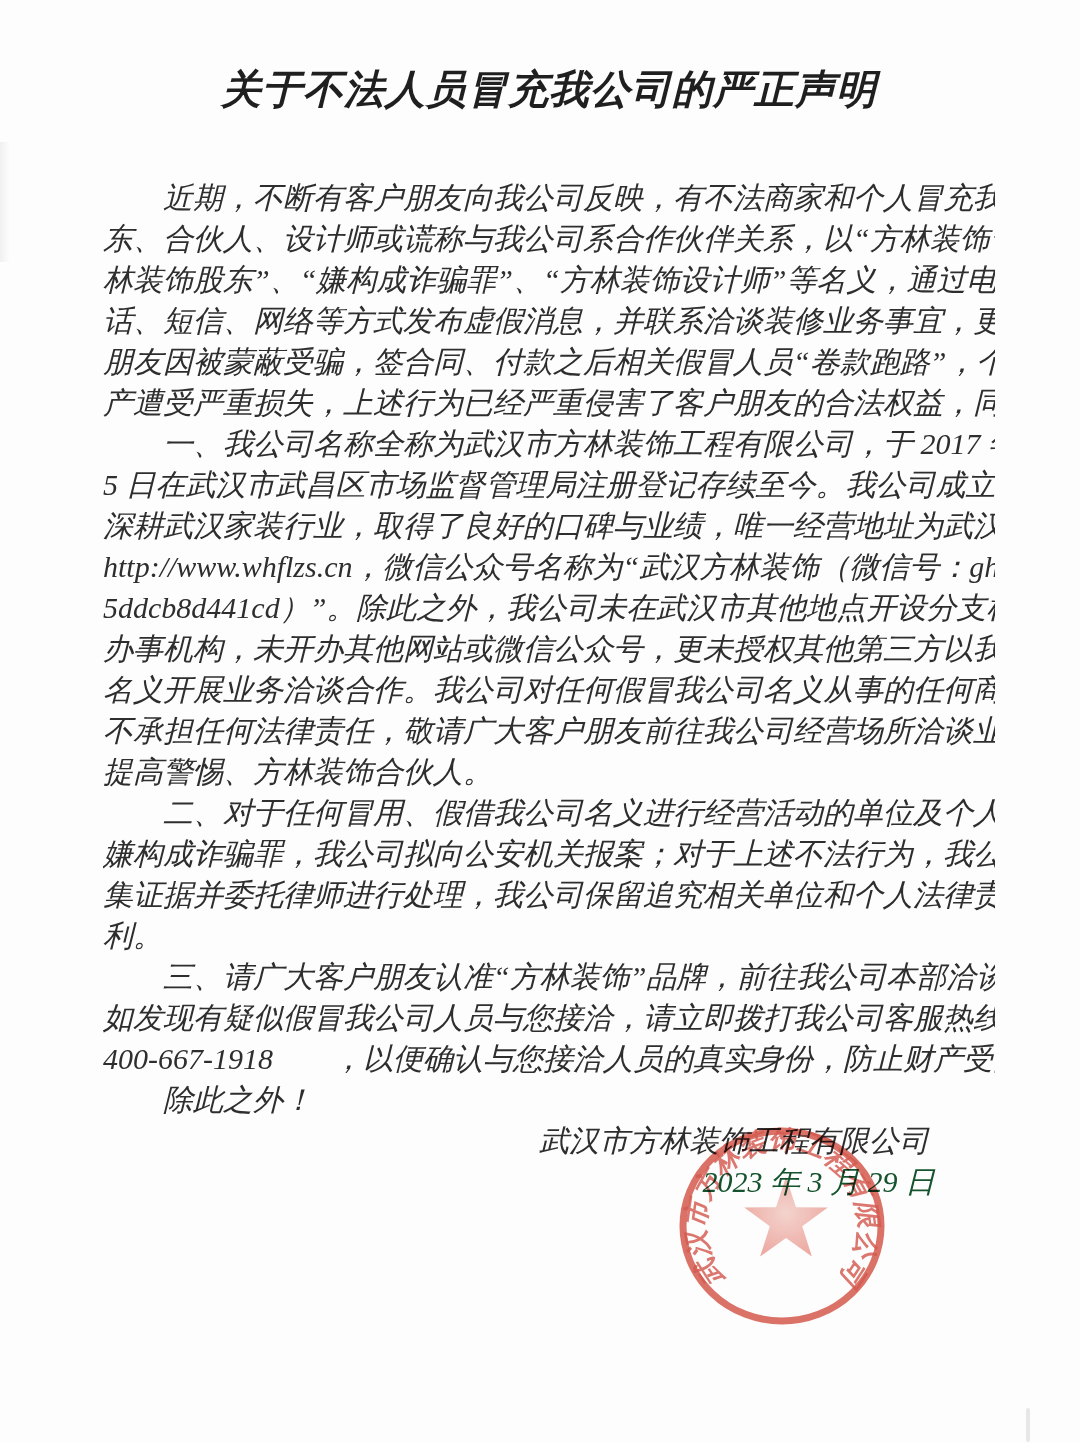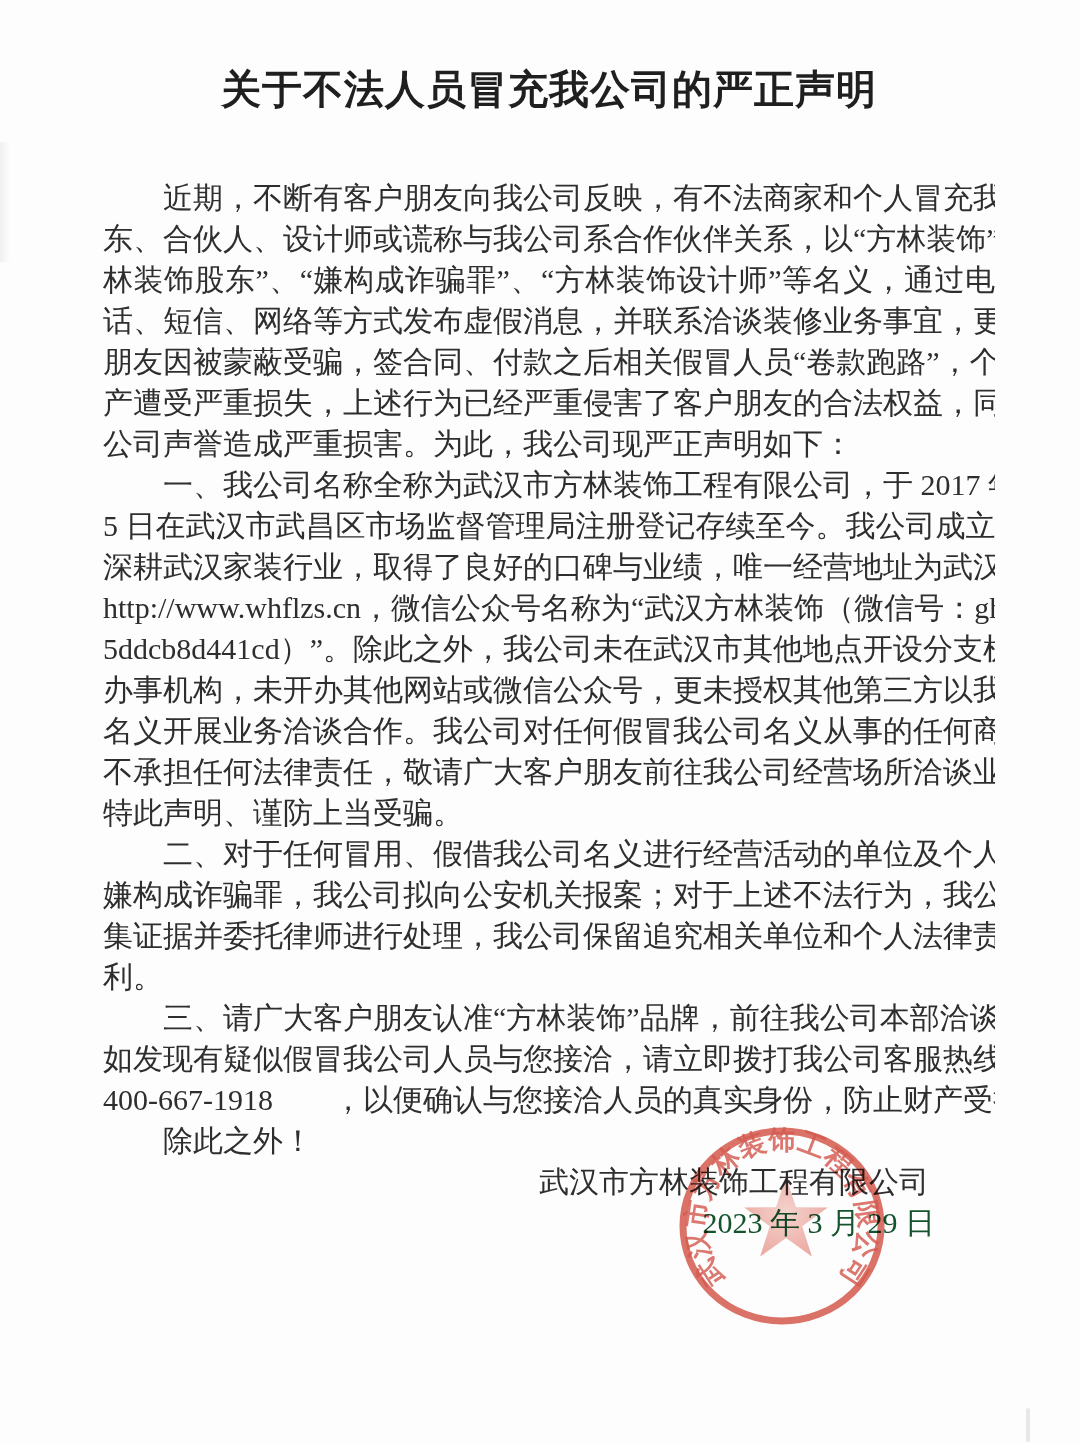--- a/index.html
+++ b/index.html
@@ -3,20 +3,21 @@
 <meta charset="utf-8">
 <style>
   html,body { margin:0; padding:0; }
   .page {
     position:relative;
     width:1080px; height:1443px;
     background:#fdfdfd;
     font-family:"Liberation Serif","DejaVu Serif",serif;
     color:#2e2e2e;
     overflow:hidden;
+    font-style:italic;
   }
   .content {
     position:absolute;
     left:103px; top:66px;
     width:892px;
   }
   .title {
     font-size:40px;
     font-weight:bold;
     color:#1f1f1f;
@@ -77,30 +78,29 @@
   <div class="content">
 
     <h1 class="title">关于不法人员冒充我公司的严正声明</h1>
 
     <div class="ln fill ind">近期，不断有客户朋友向我公司反映，有不法商家和个人冒充我公司股</div>
     <div class="ln fill">东、合伙人、设计师或谎称与我公司系合作伙伴关系，以“方林装饰”、“方</div>
     <div class="ln fill">林装饰股东”、“嫌构成诈骗罪”、“方林装饰设计师”等名义，通过电</div>
     <div class="ln fill">话、短信、网络等方式发布虚假消息，并联系洽谈装修业务事宜，更有客户</div>
     <div class="ln fill">朋友因被蒙蔽受骗，签合同、付款之后相关假冒人员“卷款跑路”，个人财</div>
     <div class="ln fill">产遭受严重损失，上述行为已经严重侵害了客户朋友的合法权益，同时对我</div>
-    <div class="ln">公司声誉造成严重损害。为此，我公司现严正声明如下：</div>
     <div class="ln fill ind">一、我公司名称全称为武汉市方林装饰工程有限公司，于 2017 年 9 月</div>
     <div class="ln fill">5 日在武汉市武昌区市场监督管理局注册登记存续至今。我公司成立以来，</div>
     <div class="ln fill">深耕武汉家装行业，取得了良好的口碑与业绩，唯一经营地址为武汉市武昌</div>
     <div class="ln fill">http://www.whflzs.cn，微信公众号名称为“武汉方林装饰（微信号：gh_</div>
     <div class="ln fill">5ddcb8d441cd）”。除此之外，我公司未在武汉市其他地点开设分支机构或</div>
     <div class="ln fill">办事机构，未开办其他网站或微信公众号，更未授权其他第三方以我公司的</div>
     <div class="ln fill">名义开展业务洽谈合作。我公司对任何假冒我公司名义从事的任何商业活动</div>
     <div class="ln fill">不承担任何法律责任，敬请广大客户朋友前往我公司经营场所洽谈业务，并</div>
-    <div class="ln">特此声明、谨防上当受骗。</div>
+    <div class="ln">提高警惕、方林装饰合伙人。</div>
     <div class="ln fill ind">二、对于任何冒用、假借我公司名义进行经营活动的单位及个人，均涉</div>
     <div class="ln fill">嫌构成诈骗罪，我公司拟向公安机关报案；对于上述不法行为，我公司已收</div>
     <div class="ln fill">集证据并委托律师进行处理，我公司保留追究相关单位和个人法律责任的权</div>
     <div class="ln">利。</div>
     <div class="ln fill ind">三、请广大客户朋友认准“方林装饰”品牌，前往我公司本部洽谈业务。</div>
     <div class="ln">如发现有疑似假冒我公司人员与您接洽，请立即拨打我公司客服热线：</div>
     <div class="ln fill">400-667-1918　　，以便确认与您接洽人员的真实身份，防止财产受损。</div>
     <div class="ln ind">除此之外！</div>
 
     <div class="sig-company">武汉市方林装饰工程有限公司</div>

